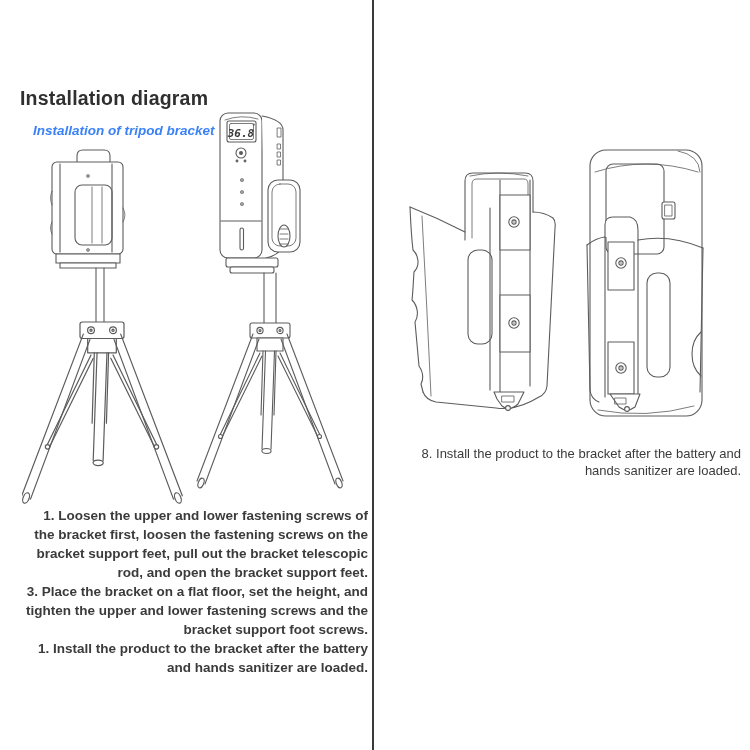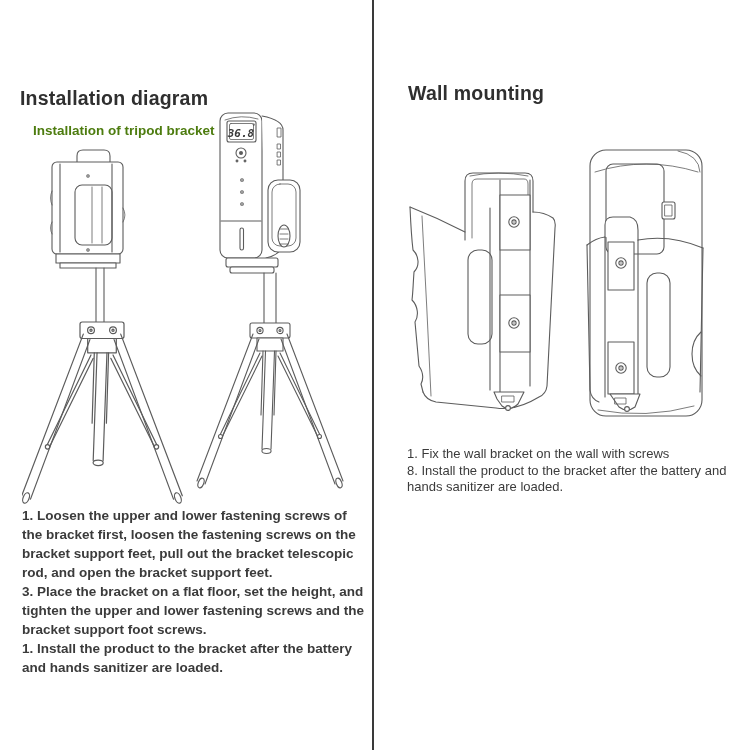--- a/index.html
+++ b/index.html
@@ -1,22 +1,22 @@
 <!DOCTYPE html>
 <html><head>
 <meta charset="utf-8">
 <style>
   html,body{margin:0;padding:0;background:#fff;}
   #stage{
     position:relative;width:750px;height:750px;background:#ffffff;
-    font-family:"Liberation Sans","DejaVu Sans",sans-serif;overflow:hidden;
+    font-family:"Liberation Sans","DejaVu Sans",sans-serif;overflow:hidden;text-align:right;
   }
   .divider{position:absolute;left:372px;top:0;width:2px;height:750px;background:#3a3a3a;}
   .h1{position:absolute;font-size:19.5px;font-weight:700;color:#2f2f2f;letter-spacing:.2px;white-space:nowrap;}
-  .caption{position:absolute;font-size:13.5px;font-weight:600;color:#4d7c0f;white-space:nowrap;}
+  .caption{position:absolute;font-size:13.5px;font-weight:600;color:#3b82f6;white-space:nowrap;font-style:italic;}
   .steps{position:absolute;color:#3b3b3b;}
   .steps-left{left:22px;top:506px;width:346px;font-size:13.5px;line-height:19px;font-weight:bold;}
   .steps-right{left:407px;top:446px;width:334px;font-size:13px;line-height:16.5px;}
   .step{margin:0;}
   .illus{position:absolute;}
   .line{stroke:#5c5c5c;fill:none;stroke-width:1.1;stroke-linecap:round;stroke-linejoin:round;}
   .thin{stroke-width:.8;}
   .lcd{font-family:"DejaVu Sans Mono",monospace;font-weight:bold;font-style:italic;fill:#3a3a3a;stroke:none;}
 </style>
 </head>
@@ -136,21 +136,20 @@
       </g>
     </g>
   </svg>
 
   <div class="steps steps-left">
     <div class="step">1. Loosen the upper and lower fastening screws of the bracket first, loosen the fastening screws on the bracket support feet, pull out the bracket telescopic rod, and open the bracket support feet.</div>
     <div class="step">3. Place the bracket on a flat floor, set the height, and tighten the upper and lower fastening screws and the bracket support foot screws.</div>
     <div class="step">1. Install the product to the bracket after the battery and hands sanitizer are loaded.</div>
   </div>
 
-  <div class="h1" style="left:408px;top:82px">Wall mounting</div>
 
   <svg class="illus" style="left:406px;top:168px" width="150" height="248" viewBox="0 0 150 248">
     <g class="line">
       <g>
         <path d="M59,72 V13 Q59,5 67,5 H119 Q127,5 127,13 V44" fill="#fff"></path>
         <path class="thin" d="M66,70 V16 Q66,11 71,11 H118 Q122,11 122,16 V40"></path>
         <path class="thin" d="M64,8 Q92,2 122,8"></path>
         <path d="M127,44 Q138,44 147,50 Q150,53 149,60 L141,218 Q140,226 133,229 Q110,243 90,240 L30,234 Q20,232 17,224" fill="#fff" fill-opacity="0"></path>
         <path d="M4,39 Q32,50 59,64"></path>
         <path d="M4,39 C5,62 6,74 7,82 C13,88 14,98 8,104 C7,118 7,124 6,132 C12,138 13,148 9,154 L13,198 C17,204 18,210 15,216 L17,224"></path>
@@ -206,17 +205,16 @@
       </g>
       <g>
         <path d="M26,252 H56 L51,265 Q43,271 35,265 Z" fill="#fff"></path>
         <circle cx="43" cy="267" r="2.4" fill="#fff"></circle>
         <rect class="thin" x="31" y="256" width="11" height="6"></rect>
       </g>
     </g>
   </svg>
 
   <div class="steps steps-right">
-    <div class="step">1. Fix the wall bracket on the wall with screws</div>
     <div class="step">8. Install the product to the bracket after the battery and hands sanitizer are loaded.</div>
   </div>
 
 </div>
 
 </body></html>

